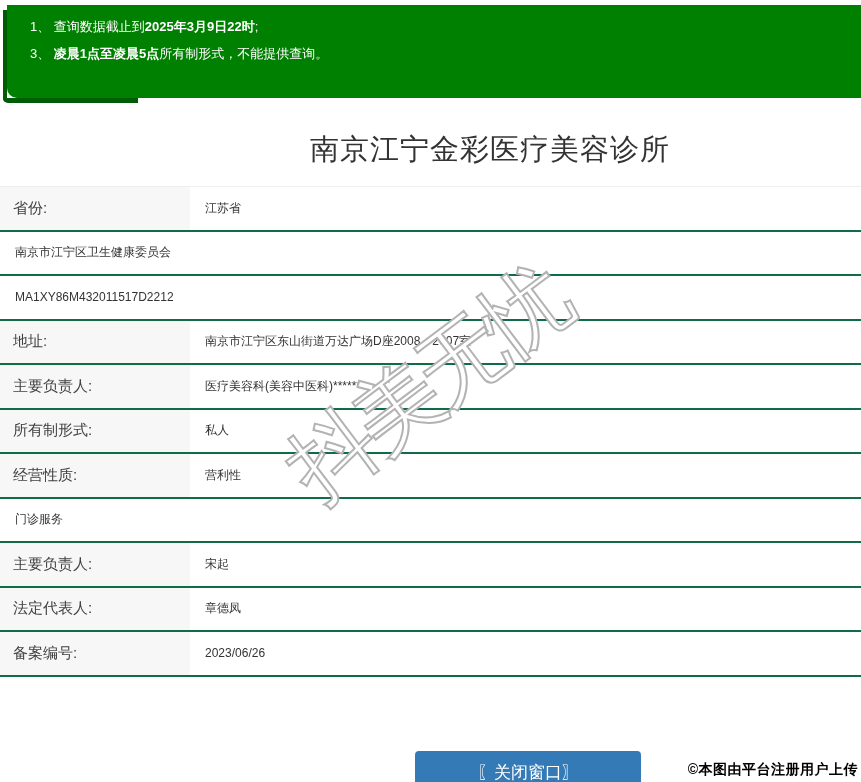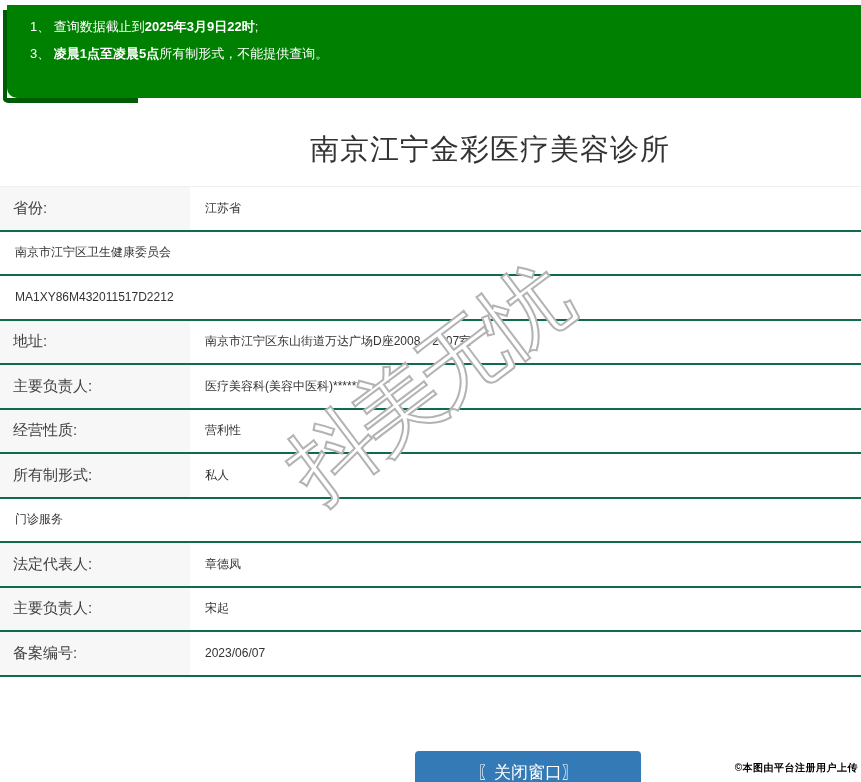--- a/index.html
+++ b/index.html
@@ -59,21 +59,21 @@
   
   .close-button {
     position:absolute; left:415px; top:751px; width:226px; height:44px;
     background:var(--button-blue,#337ab7); color:#fff; border:none;
     font-size:17px; line-height:30px; text-align:center;
     border-radius:4px; cursor:pointer;
     font-family:"Liberation Sans","DejaVu Sans",sans-serif;
   }
   .credit {
     position:absolute; right:3px; top:761px;
-    font-size:10px; font-weight:bold; color:#000; letter-spacing:0.5px;
+    font-size:14px; font-weight:bold; color:#000; letter-spacing:0.5px;
     text-shadow:-1px -1px 0 #fff, 1px -1px 0 #fff, -1px 1px 0 #fff, 1px 1px 0 #fff,
                 0 -1px 0 #fff, 0 1px 0 #fff, -1px 0 0 #fff, 1px 0 0 #fff;
     text-align:center;
   }
 </style>
 </head>
 <body>
 
 <div class="page">
 
@@ -97,41 +97,41 @@
     </div>
     <div class="info-row">
       <div class="label-cell">地址:</div>
       <div class="value-cell">南京市江宁区东山街道万达广场D座2008、2007室</div>
     </div>
     <div class="info-row">
       <div class="label-cell">主要负责人:</div>
       <div class="value-cell">医疗美容科(美容中医科)******</div>
     </div>
     <div class="info-row">
+      <div class="label-cell">所有制形式:</div>
+      <div class="value-cell">私人</div>
+    </div>
+    <div class="info-row">
       <div class="label-cell">经营性质:</div>
       <div class="value-cell">营利性</div>
     </div>
     <div class="info-row">
-      <div class="label-cell">所有制形式:</div>
-      <div class="value-cell">私人</div>
+      <div class="value-cell">门诊服务</div>
     </div>
     <div class="info-row">
-      <div class="value-cell">门诊服务</div>
+      <div class="label-cell">主要负责人:</div>
+      <div class="value-cell">宋起</div>
     </div>
     <div class="info-row">
       <div class="label-cell">法定代表人:</div>
       <div class="value-cell">章德凤</div>
     </div>
     <div class="info-row">
-      <div class="label-cell">主要负责人:</div>
-      <div class="value-cell">宋起</div>
-    </div>
-    <div class="info-row">
       <div class="label-cell">备案编号:</div>
-      <div class="value-cell">2023/06/07</div>
+      <div class="value-cell">2023/06/26</div>
     </div>
   </div>
 
   <div class="watermark">抖美无忧</div>
 
   <button class="close-button">〖关闭窗口〗</button>
 
   <div class="credit">©本图由平台注册用户上传</div>
 
 </div>

